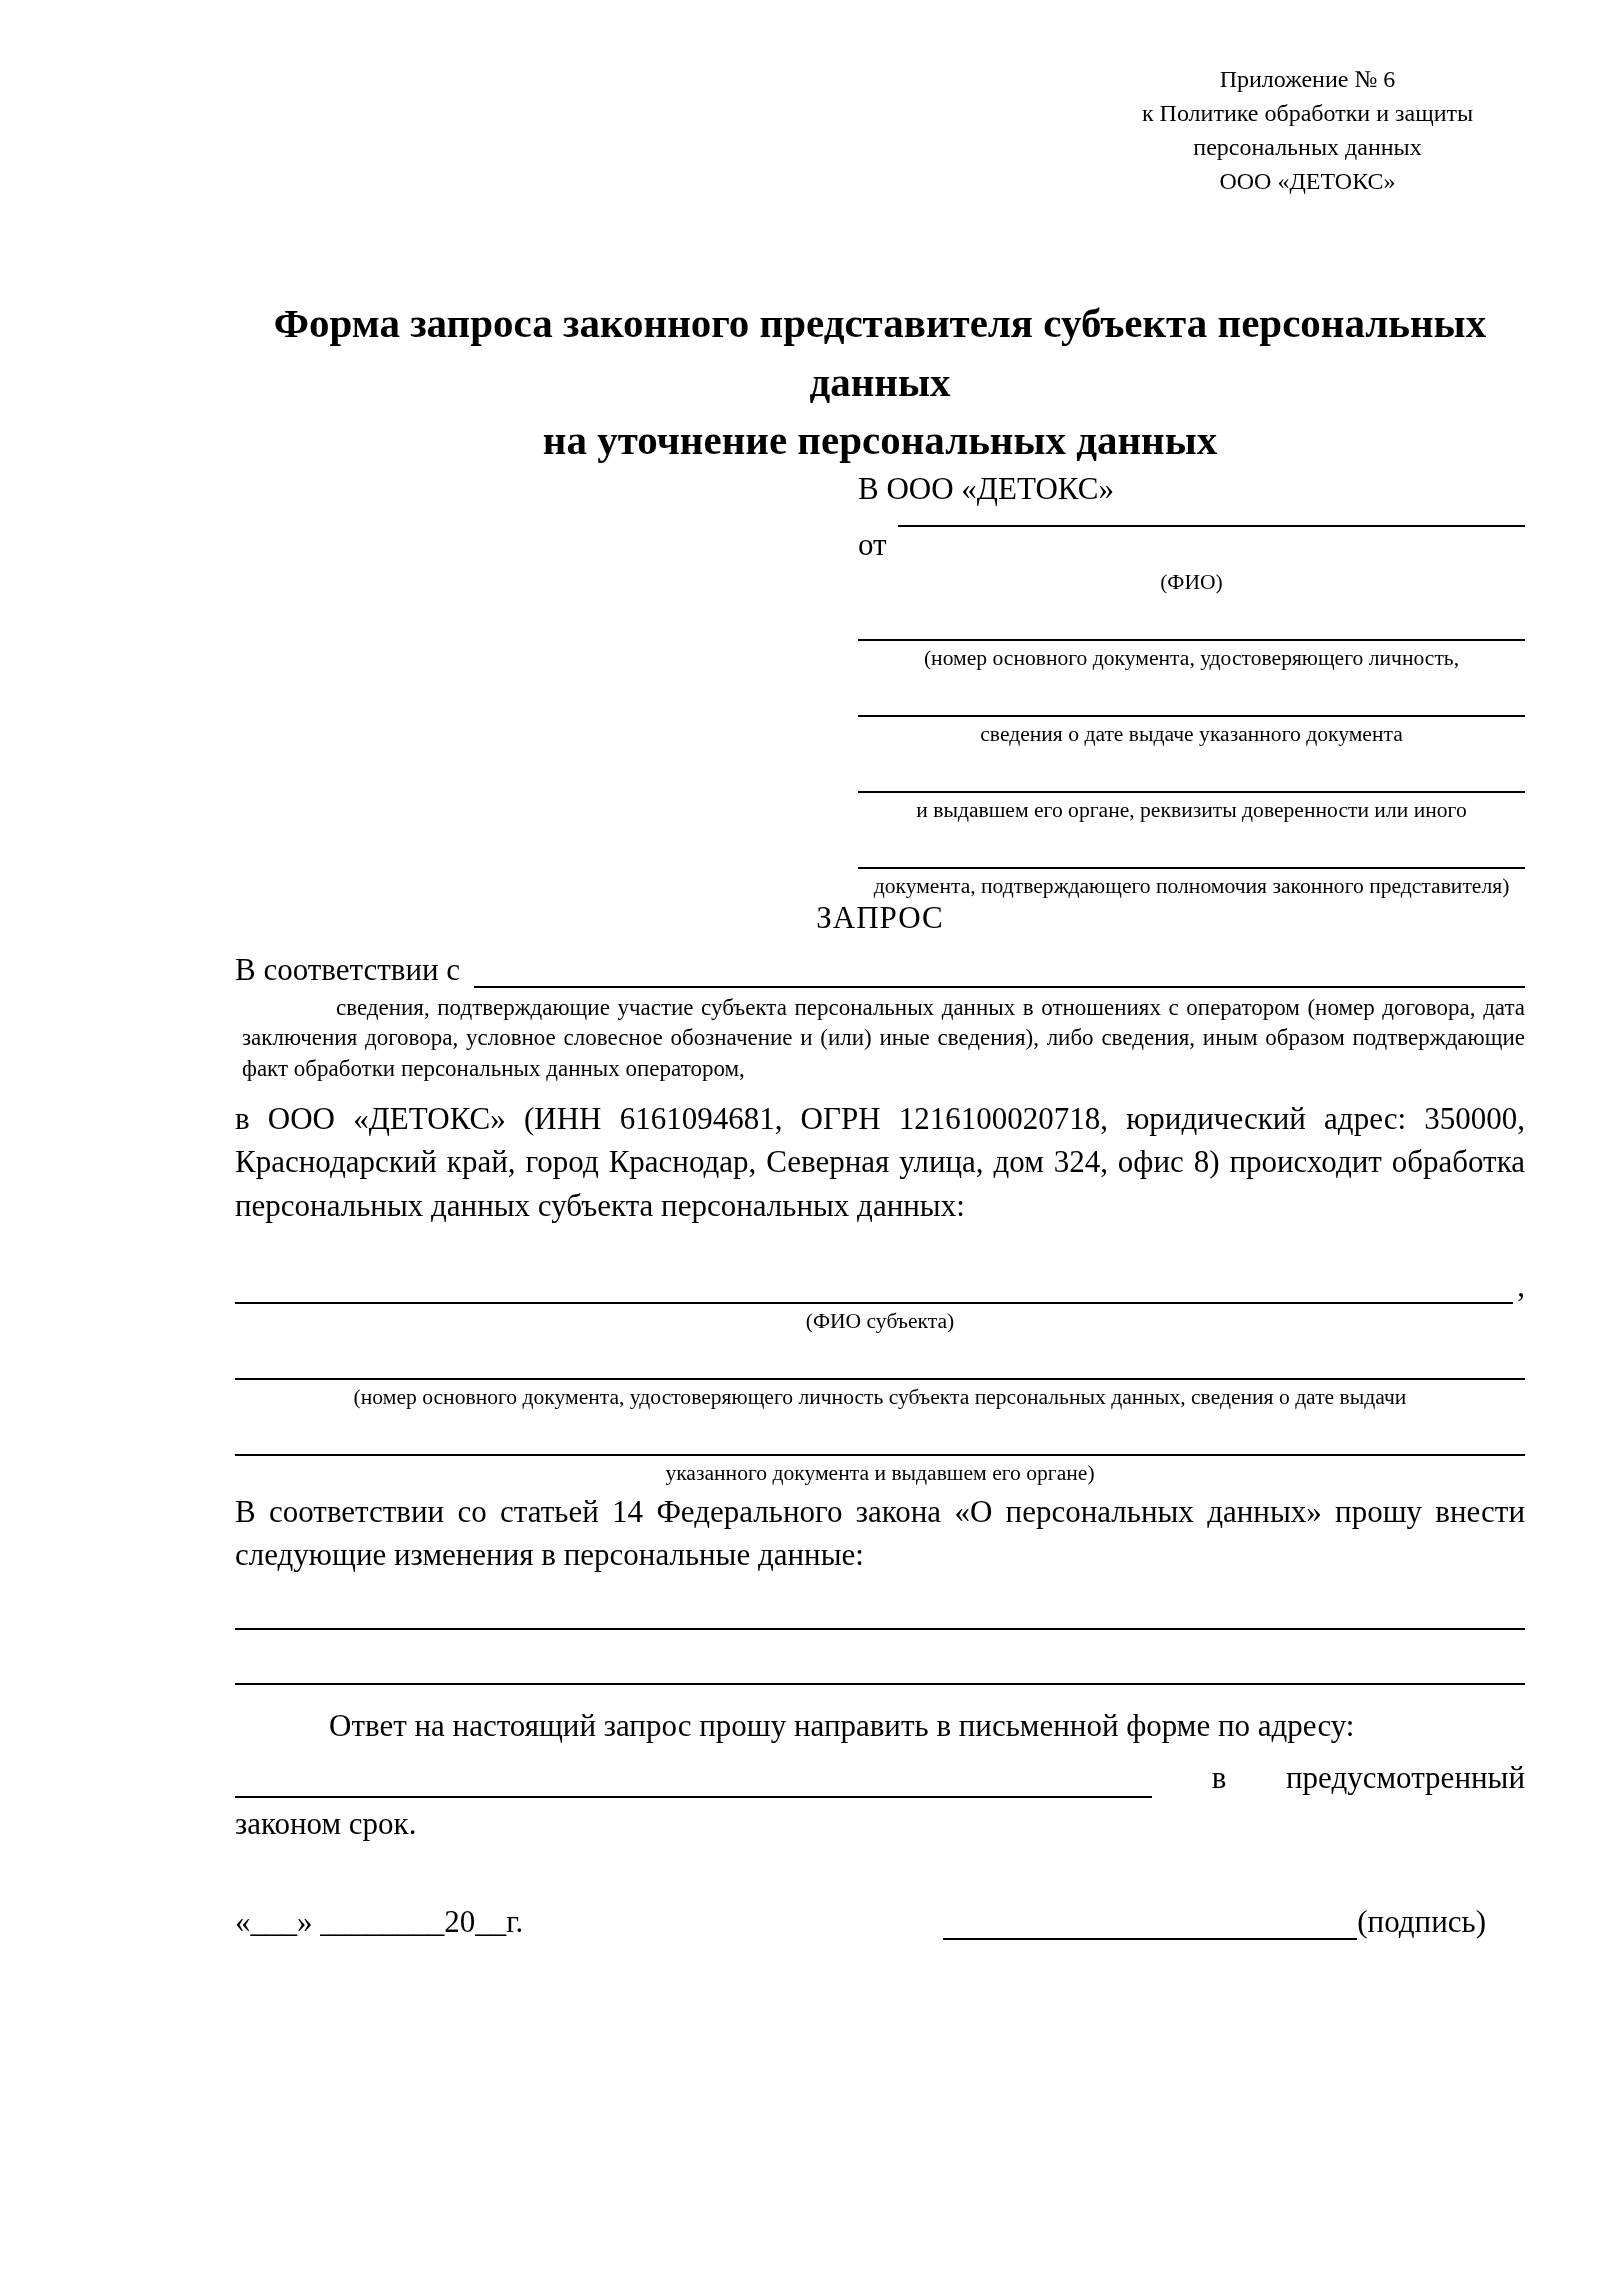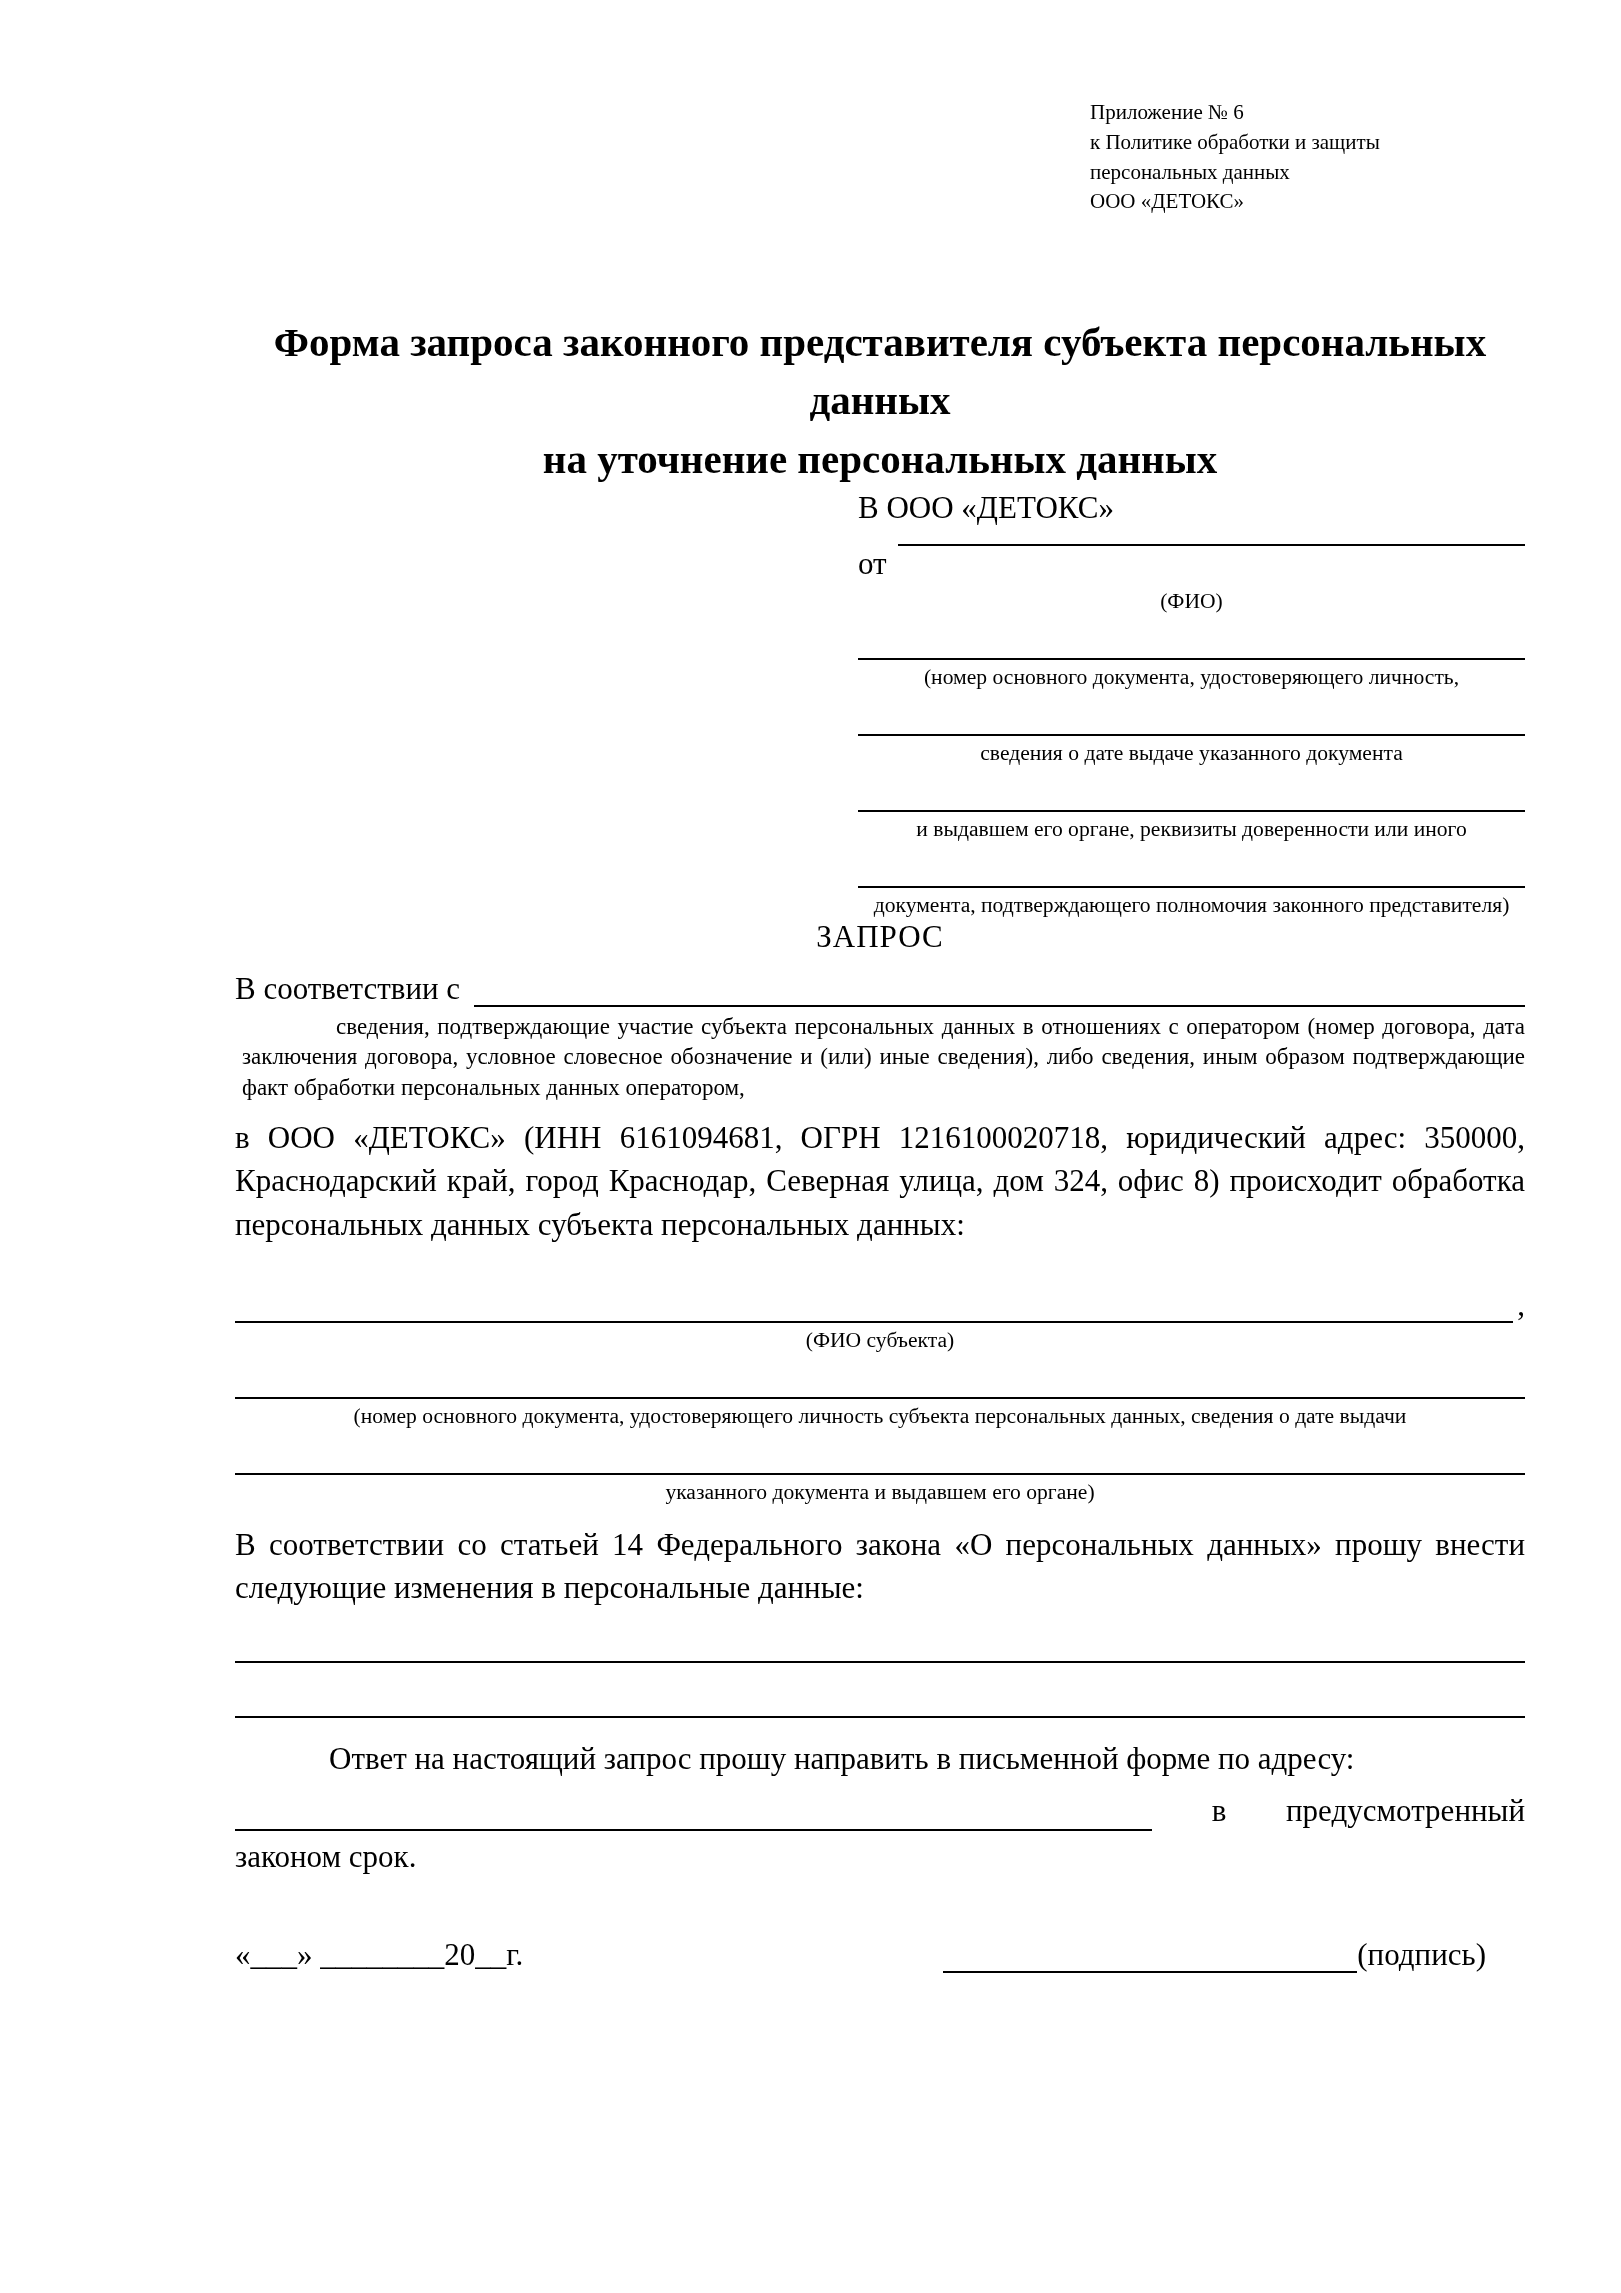--- a/index.html
+++ b/index.html
@@ -11,24 +11,25 @@
     font-family:"Liberation Serif", "DejaVu Serif", serif;
     overflow:hidden;
   }
   .content {
     position:absolute;
     left:235px; top:0;
     width:1290px;
   }
   
   .annex {
-    margin:98px 0 0 855px;
-    font-size:21px;
+    margin:62px 0 0 855px;
+    font-size:24px;
     line-height:1.42;
     white-space:nowrap;
+    text-align:center;
   }
   
   .doc-title {
     margin-top:96px;
     text-align:center;
     font-weight:bold;
     font-size:41px;
     line-height:1.42;
   }
   
@@ -69,21 +70,21 @@
     text-align:justify;
     margin-top:12px;
   }
   .subject-row { display:flex; align-items:flex-end; margin-top:41px; font-size:31px; }
   .subject-row .comma { margin-left:3.9px; }
   .blank-full { height:43px; border-bottom:2.9px solid #000; }
   .law-para {
     font-size:31px;
     line-height:1.4;
     text-align:justify;
-    margin-top:17px;
+    margin-top:3px;
   }
   .changes-blank-1 { height:51px; border-bottom:2.9px solid #000; }
   .changes-blank-2 { height:53px; border-bottom:2.9px solid #000; }
   .reply-para {
     margin-top:19.6px;
     font-size:31px;
     line-height:1.4;
     text-indent:94px;
     text-align:justify;
   }

